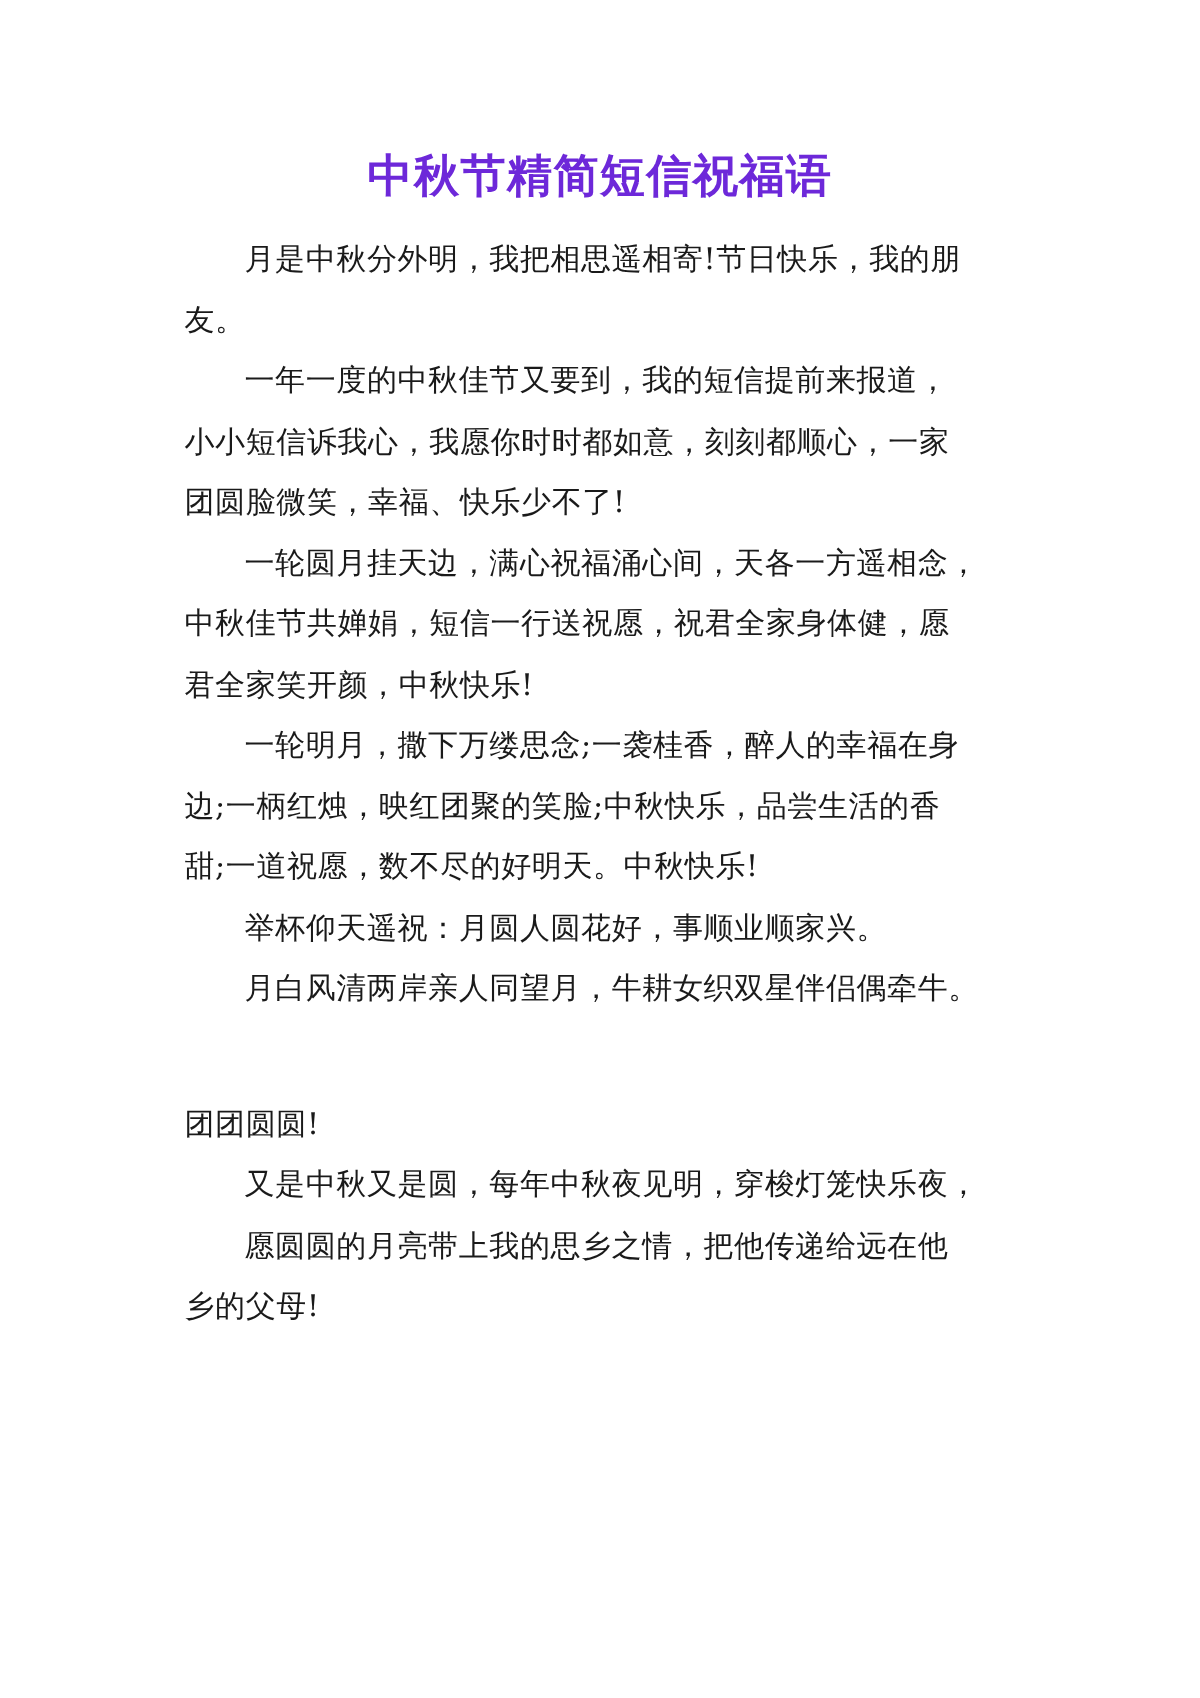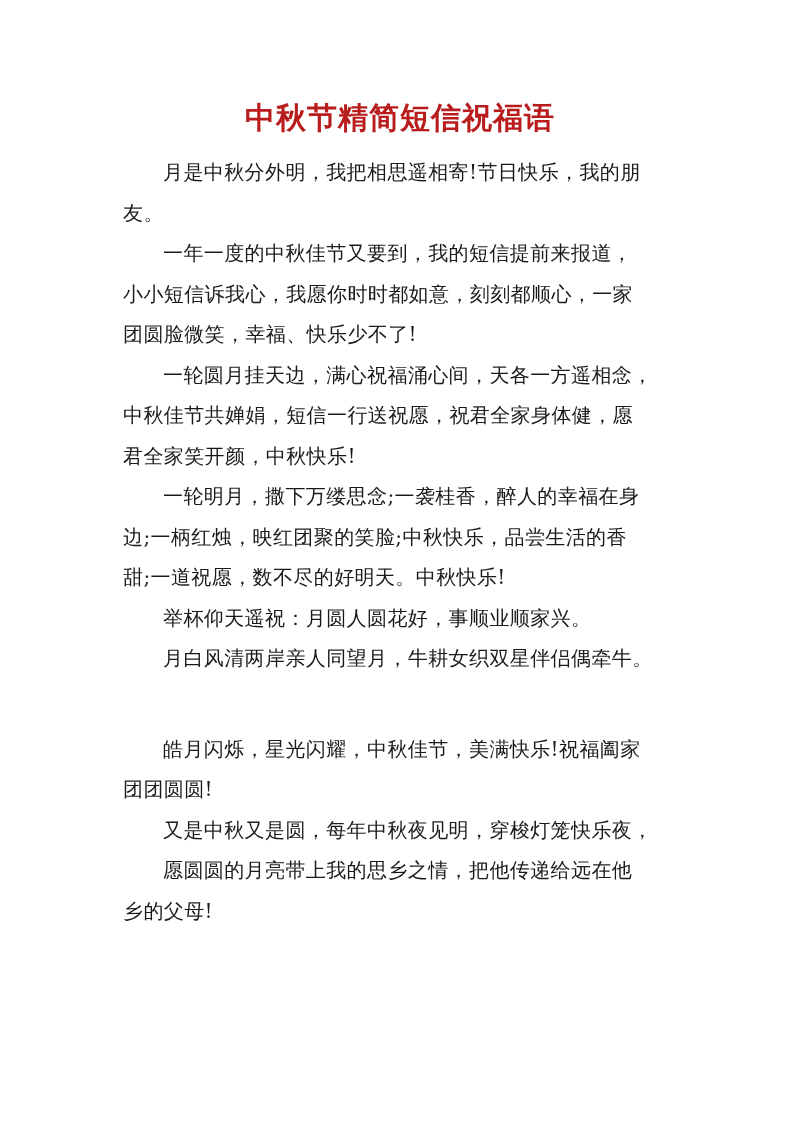--- a/index.html
+++ b/index.html
@@ -26,21 +26,21 @@
       position: absolute;
       left: 0;
       top: 96px;
       width: 800px;
       text-align: center;
       font-family: "DejaVu Sans", "Liberation Sans", sans-serif;
       font-weight: bold;
       font-size: 30px;
       line-height: 44px;
       letter-spacing: 1px;
-      color: #b91c1c;
+      color: #6d28d9;
       margin: 0;
     }
     .body {
       position: absolute;
       left: 123px;
       top: 152px;
       width: 545px;
     }
     .para {
       margin: 0;
@@ -84,21 +84,20 @@
       <span class="ln cont">边;一柄红烛，映红团聚的笑脸;中秋快乐，品尝生活的香</span>
       <span class="ln cont">甜;一道祝愿，数不尽的好明天。中秋快乐!</span>
     </p>
     <p class="para">
       <span class="ln">举杯仰天遥祝：月圆人圆花好，事顺业顺家兴。</span>
     </p>
     <p class="para spaced">
       <span class="ln">月白风清两岸亲人同望月，牛耕女织双星伴侣偶牵牛。</span>
     </p>
     <p class="para">
-      <span class="ln">皓月闪烁，星光闪耀，中秋佳节，美满快乐!祝福阖家</span>
       <span class="ln cont">团团圆圆!</span>
     </p>
     <p class="para">
       <span class="ln">又是中秋又是圆，每年中秋夜见明，穿梭灯笼快乐夜，</span>
     </p>
     <p class="para">
       <span class="ln">愿圆圆的月亮带上我的思乡之情，把他传递给远在他</span>
       <span class="ln cont">乡的父母!</span>
     </p>
   </div>

